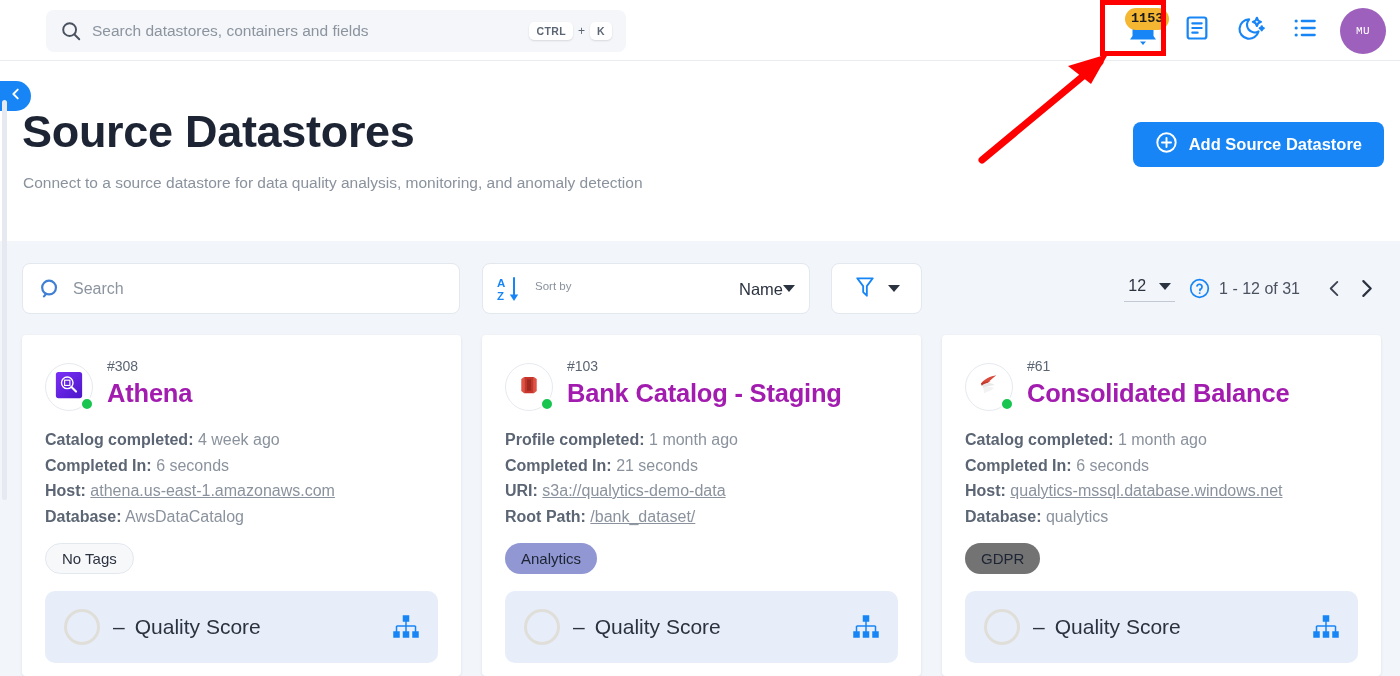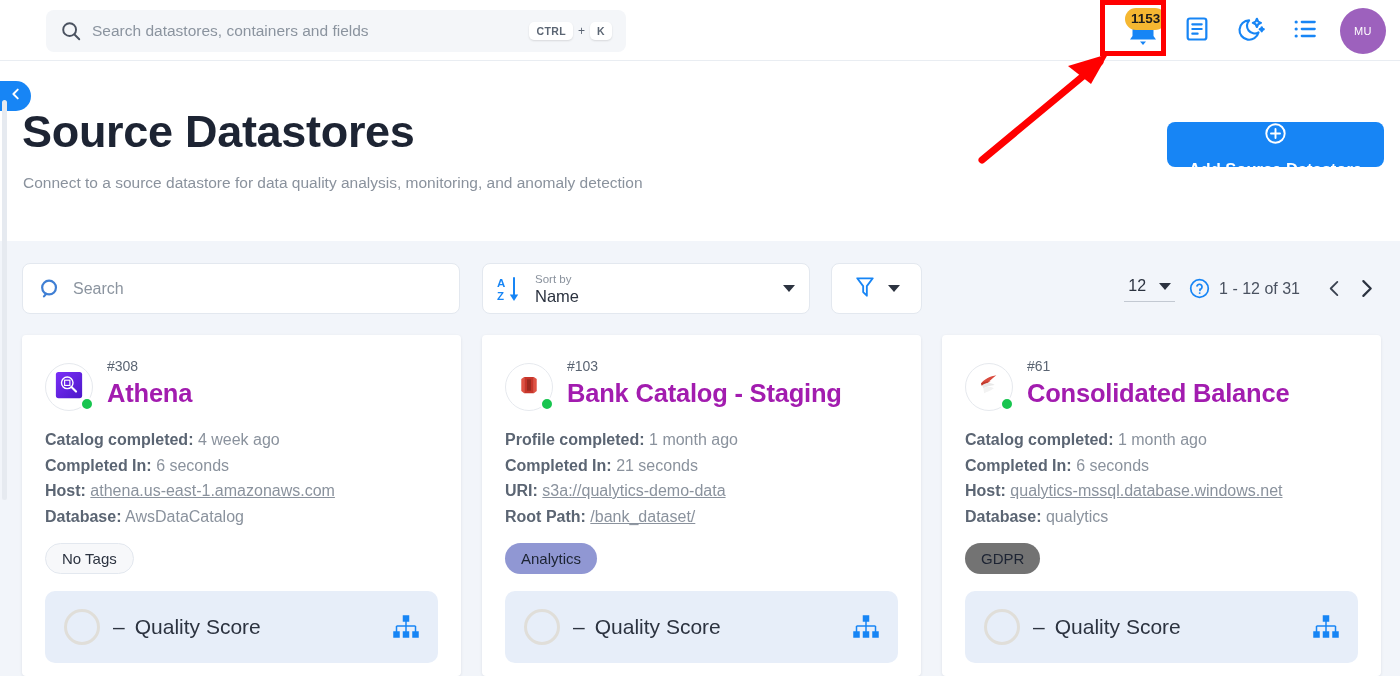--- a/index.html
+++ b/index.html
@@ -32,21 +32,21 @@
   .kbd-wrap { display: flex; align-items: center; gap: 5px; }
   .kbd {
     background: #ffffff; border-radius: 5px; padding: 3px 7px;
     font-size: 10.5px; font-weight: 700; color: #5b6573; letter-spacing: .4px;
     box-shadow: 0 1px 2px rgba(0,0,0,.12);
   }
   .kbd-plus { font-size: 12px; color: #5b6573; }
 
   .topbar-right {
     position: absolute; right: 14px; top: 0; height: 61px;
-    display: flex; align-items: center; gap: 0px;
+    display: flex; align-items: center; gap: 0px; font-family: Liberation Mono, monospace;
   }
   .tb-icon-btn {
     width: 54px; height: 56px; display: flex; align-items: center; justify-content: center;
     cursor: pointer; position: relative; background: transparent; border: none;
   }
   .bell-wrap { position: relative; width: 40px; height: 40px; }
   .badge {
     position: absolute; top: -3px; left: 2px;
     background: #f5b731; color: #1b1b1b;
     border-radius: 11px; min-width: 40px; height: 22px;
@@ -89,21 +89,21 @@
   .page-sub {
     position: absolute; left: 23px; top: 113px;
     font-size: 15.5px; color: #8a929d;
   }
   .add-btn {
     position: absolute; right: 16px; top: 61px;
     height: 45px; background: #1785f5; color: #ffffff;
     border: none; border-radius: 8px; cursor: pointer;
     display: flex; align-items: center; gap: 11px;
     padding: 0 22px; font-family: "Liberation Sans", sans-serif;
-    font-size: 16.5px; font-weight: 700; flex-direction: column;
+    font-size: 16.5px; font-weight: 700;
   }
 
   
   .content {
     position: absolute; top: 241px; left: 0; width: 1400px; height: 435px;
     background: #f2f5fa;
   }
   .toolbar {
     position: absolute; top: 22px; left: 0; width: 1400px; height: 56px;
   }
@@ -118,21 +118,21 @@
     font-family: "Liberation Sans", sans-serif; font-size: 16px; color: #5b6573;
   }
   .search-box input::placeholder { color: #8b949f; }
 
   .sort-box {
     position: absolute; left: 482px; top: 0; width: 328px; height: 51px;
     background: #ffffff; border: 1px solid #e3e8ef; border-radius: 8px;
     display: flex; align-items: center; padding: 0 14px; cursor: pointer;
   }
   .sort-icon { width: 26px; height: 28px; margin-right: 12px; flex:0 0 26px; }
-  .sort-texts { flex: 1; display: flex; flex-direction: column; justify-content: flex-start; }
+  .sort-texts { flex: 1; display: flex; flex-direction: row; justify-content: space-between; }
   .sort-label { font-size: 11.5px; color: #8a929d; line-height: 14px; }
   .sort-value { font-size: 16.5px; color: #2c3340; line-height: 20px; }
   .caret { width: 0; height: 0; border-left: 6px solid transparent; border-right: 6px solid transparent; border-top: 7px solid #2c3340; }
 
   .filter-box {
     position: absolute; left: 831px; top: 0; width: 91px; height: 51px;
     background: #ffffff; border: 1px solid #e3e8ef; border-radius: 8px;
     display: flex; align-items: center; justify-content: center; gap: 12px; cursor: pointer;
   }
 

